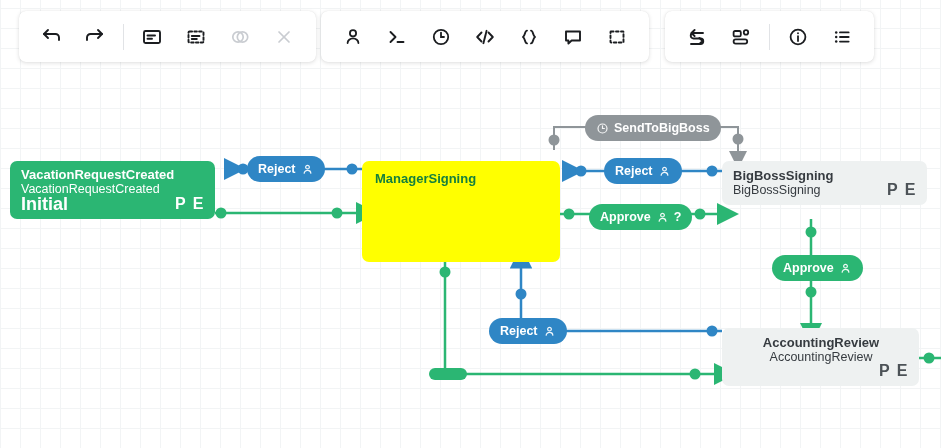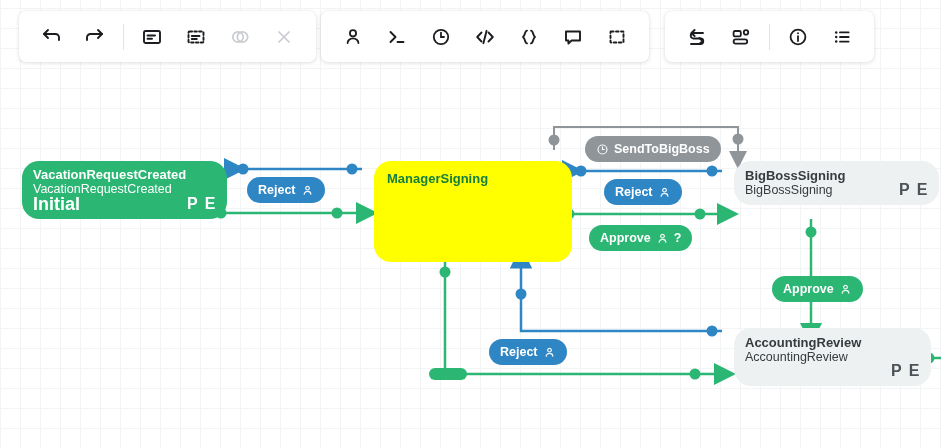--- a/index.html
+++ b/index.html
@@ -64,22 +64,21 @@
     background: #e1e3e6;
     margin: 0 6px;
     flex: 0 0 auto;
   }
   .tb-btn svg { display: block; }
 
   
   .node {
     position: absolute;
     box-sizing: border-box;
-    border-radius: 17px;
-    margin-left: 12px;
+    border-radius: 7px;
   }
   .node .title {
     font-size: 13px;
     font-weight: bold;
     line-height: 15px;
     white-space: nowrap;
   }
   .node .subtitle {
     font-size: 12.5px;
     font-weight: normal;
@@ -125,39 +124,39 @@
     color: #363b40;
     padding: 7px 10px 10px 11px;
   }
   #node-bigboss .badges { color: #4c5257; }
 
   #node-accounting {
     left: 722px; top: 328px; width: 197px; height: 58px;
     background: #eef1f1;
     color: #363b40;
     padding: 7px 10px 8px 11px;
+    text-align: center;
   }
   #node-accounting .badges { color: #4c5257; }
 
   
   .pill {
     position: absolute;
     height: 26px;
     border-radius: 13px;
     display: flex;
     align-items: center;
     gap: 5px;
     padding: 0 11px;
     color: #ffffff;
     font-size: 12.5px;
     font-weight: bold;
     white-space: nowrap;
     box-sizing: border-box;
     cursor: pointer;
-    margin-top: 21px;
   }
   .pill.blue  { background: #2f86c5; }
   .pill.green { background: #2bb673; }
   .pill.gray  { background: #8f9599; }
   .pill svg { display: block; opacity: 0.92; }
   .pill .qmark { font-size: 12.5px; font-weight: bold; }
 
   
   #edges {
     position: absolute;

